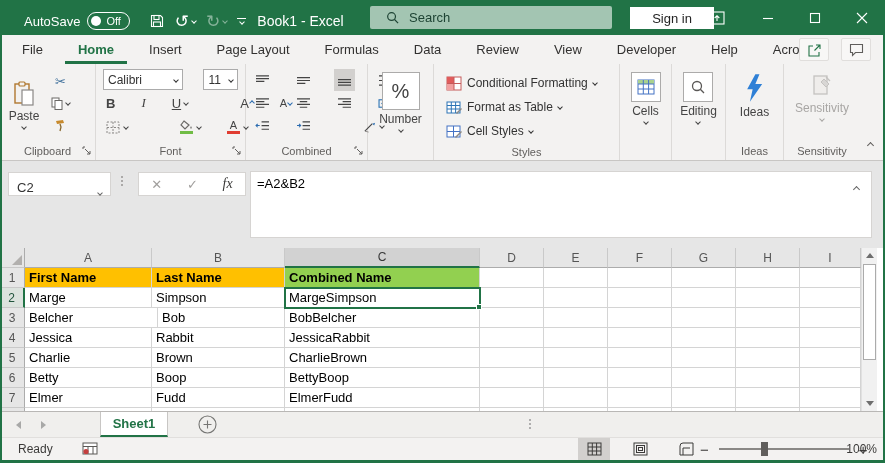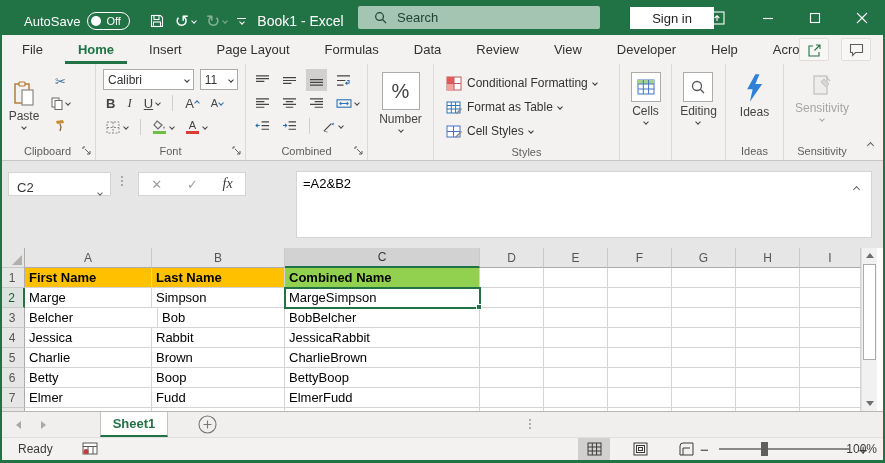--- a/index.html
+++ b/index.html
@@ -20,21 +20,21 @@
   .qbtn { display:flex; align-items:center; justify-content:center; height:26px; padding:0 3px; }
   .uglyph { font-family:"DejaVu Sans",sans-serif; font-size:17px; line-height:1; }
   .dim { opacity:.45; }
   .chev { display:inline-block; width:5px; height:5px; border-right:1.3px solid currentColor;
     border-bottom:1.3px solid currentColor; transform:rotate(45deg); }
   .chev.up { transform:rotate(-135deg); }
   .chev.sm { width:4px; height:4px; }
   .qat-custom { display:flex; flex-direction:column; align-items:center; gap:1px; }
   .qat-custom i { display:block; width:9px; height:1.3px; background:#fff; }
   .doc-title { margin-left:8px; font-size:14px; white-space:nowrap; }
-  .searchbox { position:absolute; left:358px; top:6px; width:242px; height:23px;
+  .searchbox { position:absolute; left:370px; top:6px; width:242px; height:23px;
     background:#A3C5B2; border-radius:2px; display:flex; align-items:center; gap:10px;
     padding-left:16px; color:#1E4434; font-size:13px; }
   .signin { position:absolute; left:630px; top:7px; width:84px; height:22px; background:#fff;
     color:#242424; border:none; font-size:13px; font-family:inherit; display:flex;
     align-items:center; justify-content:center; }
   .winctl { position:absolute; top:0; height:35px; display:flex; align-items:center;
     justify-content:center; width:34px; color:#fff; }
 
   
   .tabs-row { position:absolute; top:35px; left:0; right:0; height:29px; background:#F3F2F1;
@@ -53,21 +53,21 @@
   .g-body { flex:1; display:flex; }
   .g-label { height:18px; display:flex; align-items:center; justify-content:center;
     font-size:11px; color:#605E5C; }
   .launcher { position:absolute; right:4px; bottom:5px; }
   .bigbtn { display:flex; flex-direction:column; align-items:center; justify-content:center;
     gap:2px; color:#444; font-size:12px; }
   .sbtn { display:flex; align-items:center; justify-content:center; height:22px; padding:0 3px; color:#444; }
   .sbtn.sel { background:#D2D0CE; }
   .combo { background:#fff; border:1px solid #ABABAB; height:21px; display:flex;
     align-items:center; font-size:12px; color:#333; padding:0 4px; justify-content:space-between; }
-  .frow { display:flex; align-items:center; gap:6px; padding:0 2px; }
+  .frow { display:flex; align-items:center; gap:20px; padding:0 2px; }
   .glyphB { font-weight:bold; font-size:13px; color:#444; }
   .glyphI { font-style:italic; font-family:"Liberation Serif","DejaVu Serif",serif; font-size:13px; color:#444; }
   .glyphU { text-decoration:underline; font-size:13px; color:#444; }
   .colorbar { display:block; width:13px; height:3px; margin-top:1px; }
   .iconbox { width:30px; height:30px; background:#fff; border:1px solid #ACABAA;
     display:flex; align-items:center; justify-content:center; }
   .styles-item { display:flex; align-items:center; gap:5px; height:24px; font-size:12px;
     color:#333; padding-left:8px; }
   .graytxt { color:#A8A6A4; }
   .collapse-ribbon { position:absolute; right:12px; bottom:8px; color:#605E5C; }
@@ -77,21 +77,21 @@
   .namebox { position:absolute; left:8px; top:11px; width:103px; height:24px; background:#fff;
     border:1px solid #D6D4D2; display:flex; align-items:flex-end; justify-content:space-between;
     padding:0 8px; font-size:13px; color:#333; }
   .vdots { position:absolute; left:121px; top:15px; display:flex; flex-direction:column; gap:2px; }
   .vdots i { width:2px; height:2px; background:#979593; border-radius:50%; }
   .fxbox { position:absolute; left:138px; top:11px; width:108px; height:24px; background:#fff;
     border:1px solid #D6D4D2; display:flex; align-items:center; justify-content:space-around; }
   .fxmark { font-family:"Liberation Serif","DejaVu Serif",serif; font-style:italic; font-size:14px; color:#3B3A39; }
   .graymark { color:#A19F9D; font-size:13px; }
   .ffield { position:absolute; left:250px; top:10px; right:13px; height:67px; background:#fff;
-    border:1px solid #D6D4D2; font-size:13px; color:#000; padding:4px 6px;margin-left:46px; }
+    border:1px solid #D6D4D2; font-size:13px; color:#000; padding:4px 6px; }
   .fb-collapse { position:absolute; top:8px; right:12px; color:#666; }
 
   
   .grid { position:absolute; top:248px; left:0; width:861px; height:163px; overflow:hidden; background:#fff; }
   .grow { display:flex; height:20px; }
   .gcell { border-right:1px solid #D4D4D4; border-bottom:1px solid #D4D4D4; overflow:hidden;
     font-size:13px; display:flex; align-items:center; white-space:nowrap; }
   .rh { width:25px; background:#E6E6E6; justify-content:center; color:#555; font-size:12px;
     border-right:1px solid #ACACAC; border-bottom:1px solid #C9C9C9; }
   .ch { background:#E6E6E6; justify-content:center; color:#555; font-size:12px;

